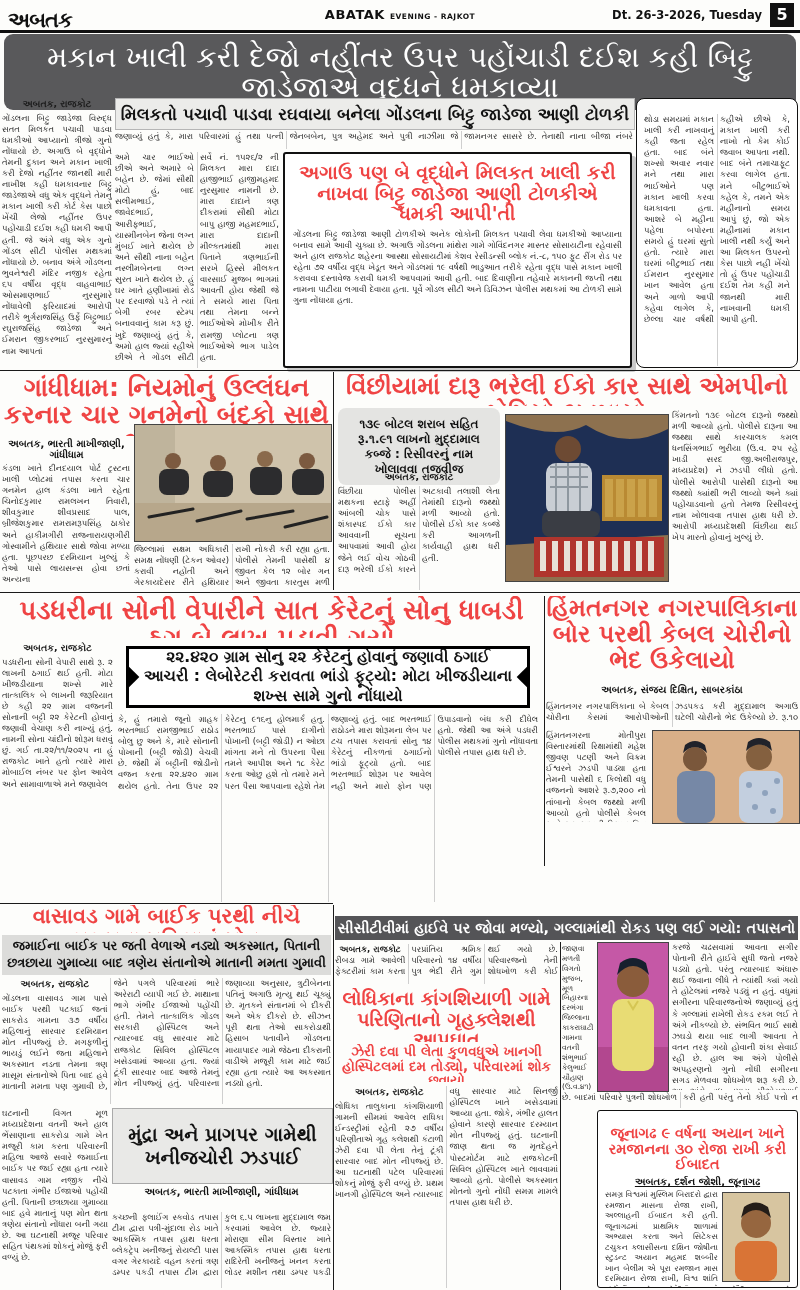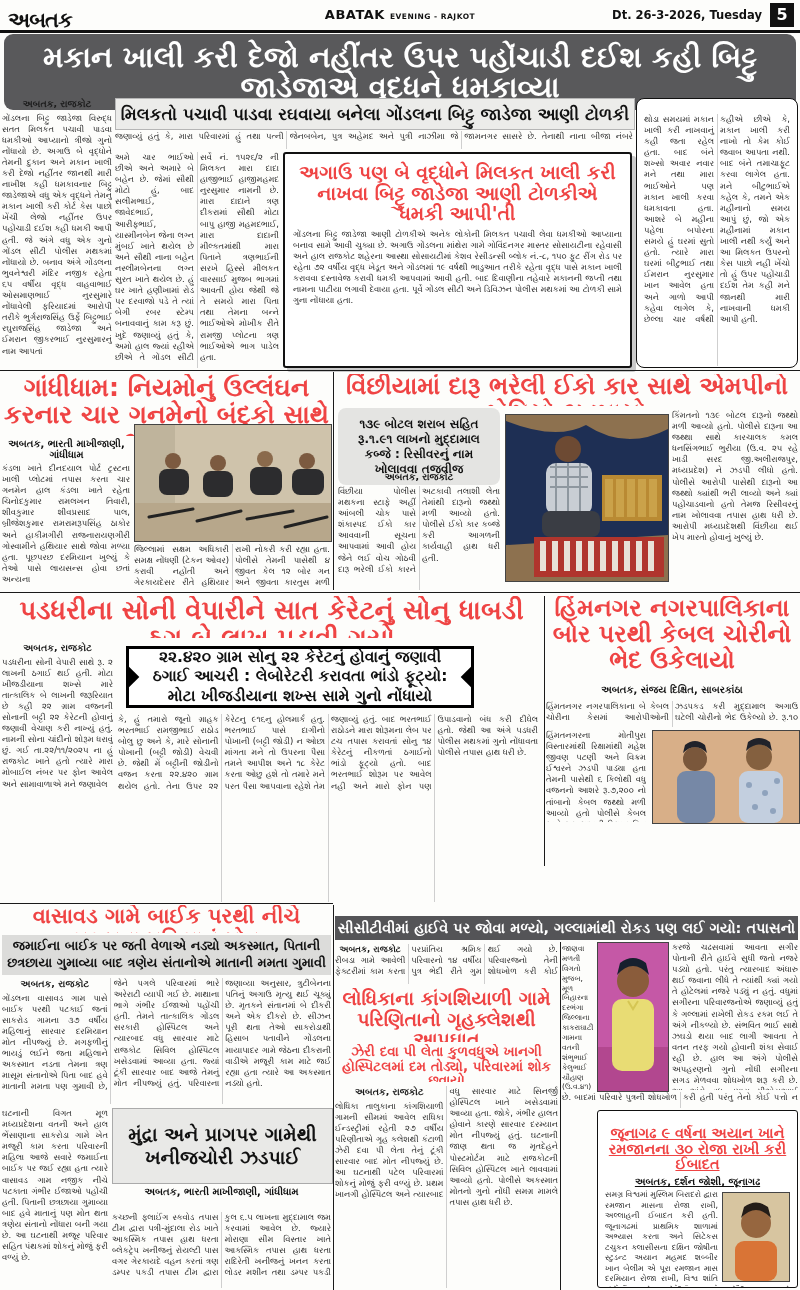--- a/index.html
+++ b/index.html
@@ -14,21 +14,21 @@
   .logo{position:absolute;left:8px;top:8px;font-size:21px;font-weight:900;letter-spacing:-1px;text-align:right;}
   .masthead{position:absolute;left:0;right:0;top:7px;text-align:center;font-size:13px;font-weight:900;letter-spacing:.5px;}
   .masthead small{font-size:7.5px;font-weight:700;letter-spacing:.5px;}
   .dateline-top{position:absolute;right:38px;top:8px;font-size:11.5px;font-weight:600;}
   .pagenum{position:absolute;right:6px;top:3px;width:24px;height:24px;background:#111;color:#fff;
            font-size:16px;font-weight:900;text-align:center;line-height:24px;}
 
   
   .banner{position:absolute;left:4px;top:34px;width:792px;height:76px;background:#59595b;
           border-radius:9px;color:#fff;display:flex;align-items:center;justify-content:center;
-          font-size:29px;font-weight:700;text-align:center;line-height:1.05;padding:0 24px;box-sizing:border-box;}
+          font-size:29px;font-weight:400;text-align:center;line-height:1.05;padding:0 24px;box-sizing:border-box;}
 
   
   .body{font-size:8.4px;line-height:1.32;text-align:justify;color:#1c1c1c;}
   .cols2{column-count:2;column-gap:6px;column-rule:1px solid #cfcfcf;}
   .cols3{column-count:3;column-gap:6px;column-rule:1px solid #cfcfcf;}
   .cols4{column-count:4;column-gap:6px;column-rule:1px solid #cfcfcf;}
   .dl{display:block;text-align:center;font-weight:800;font-size:9.5px;margin-bottom:2px;}
   .h-sub{background:#ececea;border:1px solid #b5b5b5;font-weight:800;text-align:center;}
   .headline{font-weight:800;text-align:center;line-height:1.08;color:#ef4444;}
   .photo{border:1px solid #444;background:#ccc;}
@@ -150,25 +150,25 @@
   </div>
   <div class="abs body" style="left:672px;top:410px;width:126px;height:180px;">કિંમતનો ૧૩૯ બોટલ દારૂનો જથ્થો મળી આવ્યો હતો. પોલીસે દારૂના આ જથ્થા સાથે કારચાલક કમલ ધનસિંગભાઈ ભુરીયા (ઉ.વ. ૨૫ રહે ખાડી સરદ જી.અલીરાજપુર, મધ્યપ્રદેશ) ને ઝડપી લીધો હતો. પોલીસે આરોપી પાસેથી દારૂનો આ જથ્થો ક્યાંથી ભરી લાવ્યો અને ક્યાં પહોંચાડવાનો હતો તેમજ રિસીવરનું નામ ખોલાવવા તપાસ હાથ ધરી છે. આરોપી મધ્યપ્રદેશથી વિંછીયા થઈ ખેપ મારતો હોવાનું ખુલ્યું છે.</div>
 
   <div class="hline" style="left:0;top:592px;width:800px;"></div>
 
   <div class="abs headline" style="left:0;top:596px;width:543px;height:42px;font-size:26px;">પડધરીના સોની વેપારીને સાત કેરેટનું સોનુ ધાબડી ઠગ બે લાખ પડાવી ગયો</div>
   <div class="abs body" style="left:2px;top:642px;width:111px;height:260px;">
     <span class="dl">અબતક, રાજકોટ</span>
     <span>પડધરીના સોની વેપારી સાથે રૂ. ૨ લાખની ઠગાઈ થઈ હતી. મોટા ખીજડીયાના શખ્સે મારે તાત્કાલિક બે લાખની જરૂરિયાત છે કહી ૨૨ ગ્રામ વજનની સોનાની બટ્ટી ૨૨ કેરેટની હોવાનું જણાવી વેચાણ કરી નાખ્યું હતું. નામની સોના ચાંદીનો શોરૂમ ધરાવું છું. ગઈ તા.૨૨/૧૧/૨૦૨૫ ના હું રાજકોટ ખાતે હતો ત્યારે મારા મોબાઈલ નંબર પર ફોન આવેલ અને સામાવાળાએ મને જણાવેલ</span>
   </div>
-  <div class="abs chev-box" style="left:126px;top:646px;width:348px;height:62px;font-size:15.5px;line-height:1.25;padding:16px 14px;">૨૨.૪૨૦ ગ્રામ સોનુ ૨૨ કેરેટનું હોવાનું જણાવી ઠગાઈ આચરી : લેબોરેટરી કરાવતા ભાંડો ફૂટ્યો: મોટા ખીજડીયાના શખ્સ સામે ગુનો નોંધાયો</div>
+  <div class="abs chev-box" style="left:126px;top:646px;width:404px;height:62px;font-size:15.5px;line-height:1.25;padding:16px 14px;">૨૨.૪૨૦ ગ્રામ સોનુ ૨૨ કેરેટનું હોવાનું જણાવી ઠગાઈ આચરી : લેબોરેટરી કરાવતા ભાંડો ફૂટ્યો: મોટા ખીજડીયાના શખ્સ સામે ગુનો નોંધાયો</div>
   <div class="abs body cols4" style="left:118px;top:714px;width:420px;height:188px;">કે, હું તમારો જૂનો ગ્રાહક ભરતભાઈ રામજીભાઈ રાઠોડ બોલુ છુ અને કે, મારે સોનાની પોખાની (બટ્ટી જોડી) વેચવી છે. જેથી મેં બટ્ટીની જોડીનો વજન કરતા ૨૨.૪૨૦ ગ્રામ થયેલ હતો. તેના ઉપર ૨૨ કેરેટનુ ૯૧૬નુ હોલમાર્ક હતુ. ભરતભાઈ પાસે દાગીનો પોખાની (બટ્ટી જોડી) ન ઓછા માંગતા મને તો ઉપરના પૈસા તમને આપીશ અને ૧૮ કેરેટ કરતા ઓછુ હશે તો તમારે મને પરત પૈસા આપવાના રહેશે તેમ જણાવ્યું હતું. બાદ ભરતભાઈ રાઠોડને મારા શોરૂમના લેબ પર ટચ તપાસ કરાવતાં સોનુ ૧૪ કેરેટનું નીકળતાં ઠગાઈનો ભાંડો ફૂટ્યો હતો. બાદ ભરતભાઈ શોરૂમ પર આવેલ નહી અને મારો ફોન પણ ઉપાડવાનો બંધ કરી દીધેલ હતો. જેથી આ અંગે પડધરી પોલીસ મથકમાં ગુનો નોંધાવતા પોલીસે તપાસ હાથ ધરી છે.</div>
   <div class="vline" style="left:544px;top:596px;height:270px;"></div>
 
-  <div class="abs headline" style="left:546px;top:596px;width:252px;height:86px;font-size:24px;">હિંમનગર નગરપાલિકાના બોર પરથી કેબલ ચોરીનો ભેદ ઉકેલાયો</div>
+  <div class="abs headline" style="left:546px;top:596px;width:252px;height:86px;font-size:24px;">હિંમતનગર નગરપાલિકાના બોર પરથી કેબલ ચોરીનો ભેદ ઉકેલાયો</div>
   <div class="abs" style="left:546px;top:684px;width:252px;height:15px;text-align:center;font-weight:800;font-size:10px;">અબતક, સંજય દિક્ષિત, સાબરકાંઠા</div>
   <div class="abs body cols2" style="left:546px;top:701px;width:252px;height:26px;">હિંમતનગર નગરપાલિકાના બે કેબલ ચોરીના કેસમાં આરોપીઓની ઝડપકડ કરી મુદ્દામાલ અગાઉ ઘટેલી ચોરીનો ભેદ ઉકેલ્યો છે. રૂ.૧૦ હજારથી વધુ વાયરની ઉઠાંતરી હિંમતનગર એ-ડિવિઝન પોલીસ વિસ્તારમાંથી થઈ હતી. કેબલની ચોરી થઈ હતી મહેન્દ્રસિંહ રાજપૂતે રવિવારે અજાણ્યા શખ્સો વિરુદ્ધ એ-ડિવિઝન પોલીસ સ્ટેશનમાં કેબલ ચોરીની ફરિયાદ નોંધાવી હતી.</div>
   <div class="abs body" style="left:546px;top:730px;width:100px;height:92px;">હિંમતનગરના મોતીપુરા વિસ્તારમાંથી રિક્ષામાંથી મહેશ જીવણ પટણી અને વિક્રમ ઈશ્વરને ઝડપી પાડ્યા હતા તેમની પાસેથી ૬ કિલોથી વધુ વજનનો આશરે રૂ.૭,૨૦૦ નો તાંબાનો કેબલ જથ્થો મળી આવ્યો હતો પોલીસે કેબલ અને રૂ.૧ લાખની રિક્ષા સહિત કુલ રૂ.૧,૦૭,૨૦૦ નો મુદ્દામાલ જમ કર્યો હતો.</div>
   <div class="abs photo" style="left:652px;top:730px;width:146px;height:92px;">
     <svg width="146" height="92" viewBox="0 0 146 92">
       <rect width="146" height="92" fill="#d8af88"></rect>
       <circle cx="42" cy="28" r="12" fill="#7a573b"></circle>
       <path d="M30 22 q12 -12 24 0 l-2 -8 q-10 -8 -20 0 z" fill="#20222a"></path>
       <rect x="24" y="40" width="38" height="52" rx="9" fill="#7688a6"></rect>
       <circle cx="106" cy="26" r="13" fill="#84603f"></circle>
@@ -220,21 +220,21 @@
   <div class="vline" style="left:560px;top:942px;height:348px;"></div>
 
   <div class="abs headline" style="left:335px;top:1044px;width:223px;height:38px;font-size:13.5px;font-weight:800;">ઝેરી દવા પી લેતા કુળવધુએ ખાનગી હોસ્પિટલમાં દમ તોડ્યો, પરિવારમાં શોક છવાયો</div>
   <div class="abs headline" style="left:335px;top:988px;width:223px;height:54px;font-size:19px;">લોધિકાના કાંગશિયાળી ગામે પરિણિતાનો ગૃહક્લેશથી આપઘાત</div>
   <div class="abs body cols2" style="left:335px;top:1086px;width:223px;height:202px;">
     <span class="dl">અબતક, રાજકોટ</span>
     <span>લોધિકા તાલુકાના કાંગશિયાળી ગામની સીમમાં આવેલ રાધિકા ઈન્ડસ્ટ્રીમાં રહેતી ૨૭ વર્ષીય પરિણીતાએ ગૃહ કલેશથી કંટાળી ઝેરી દવા પી લેતા તેનું ટૂંકી સારવાર બાદ મોત નીપજ્યું છે. આ ઘટનાથી પટેલ પરિવારમાં શોકનું મોજું ફરી વળ્યું છે. પ્રથમ ખાનગી હોસ્પિટલ અને ત્યારબાદ વધુ સારવાર માટે સિનર્જી હોસ્પિટલ ખાતે ખસેડવામાં આવ્યા હતા. જોકે, ગંભીર હાલત હોવાને કારણે સારવાર દરમ્યાન મોત નીપજ્યું હતું. ઘટનાની જાણ થતા જ મૃતદેહને પોસ્ટમોર્ટમ માટે રાજકોટની સિવિલ હોસ્પિટલ ખાતે લાવવામાં આવ્યો હતો. પોલીસે અકસ્માત મોતનો ગુનો નોંધી સમગ્ર મામલે તપાસ હાથ ધરી છે.</span>
   </div>
 
   <div class="abs round-box" style="left:597px;top:1110px;width:201px;height:178px;border-radius:3px;border-width:1px;">
-    <div class="headline" style="font-size:14.5px;margin-bottom:3px;text-decoration:underline;">જૂનાગઢ ૯ વર્ષના અયાન ખાને રમજાનના ૩૦ રોજા રાખી કરી ઈબાદત</div>
+    <div class="headline" style="font-size:14.5px;margin-bottom:3px;">જૂનાગઢ ૯ વર્ષના અયાન ખાને રમજાનના ૩૦ રોજા રાખી કરી ઈબાદત</div>
     <div style="text-align:center;font-weight:800;font-size:10px;margin-bottom:2px;text-decoration:underline;">અબતક, દર્શન જોશી, જૂનાગઢ</div>
     <div style="overflow:hidden;">
       <div class="photo" style="float:right;width:66px;height:88px;margin:2px 0 2px 4px;">
         <svg width="66" height="88" viewBox="0 0 66 88">
           <rect width="66" height="88" fill="#d7c5a0"></rect>
           <rect width="66" height="88" fill="url(#none)"></rect>
           <circle cx="33" cy="30" r="15" fill="#96663f"></circle>
           <path d="M18 25 q15 -16 30 0 l-3 -11 q-12 -9 -24 0 z" fill="#241d18"></path>
           <rect x="12" y="48" width="42" height="40" rx="9" fill="#d97436"></rect>
         </svg>

